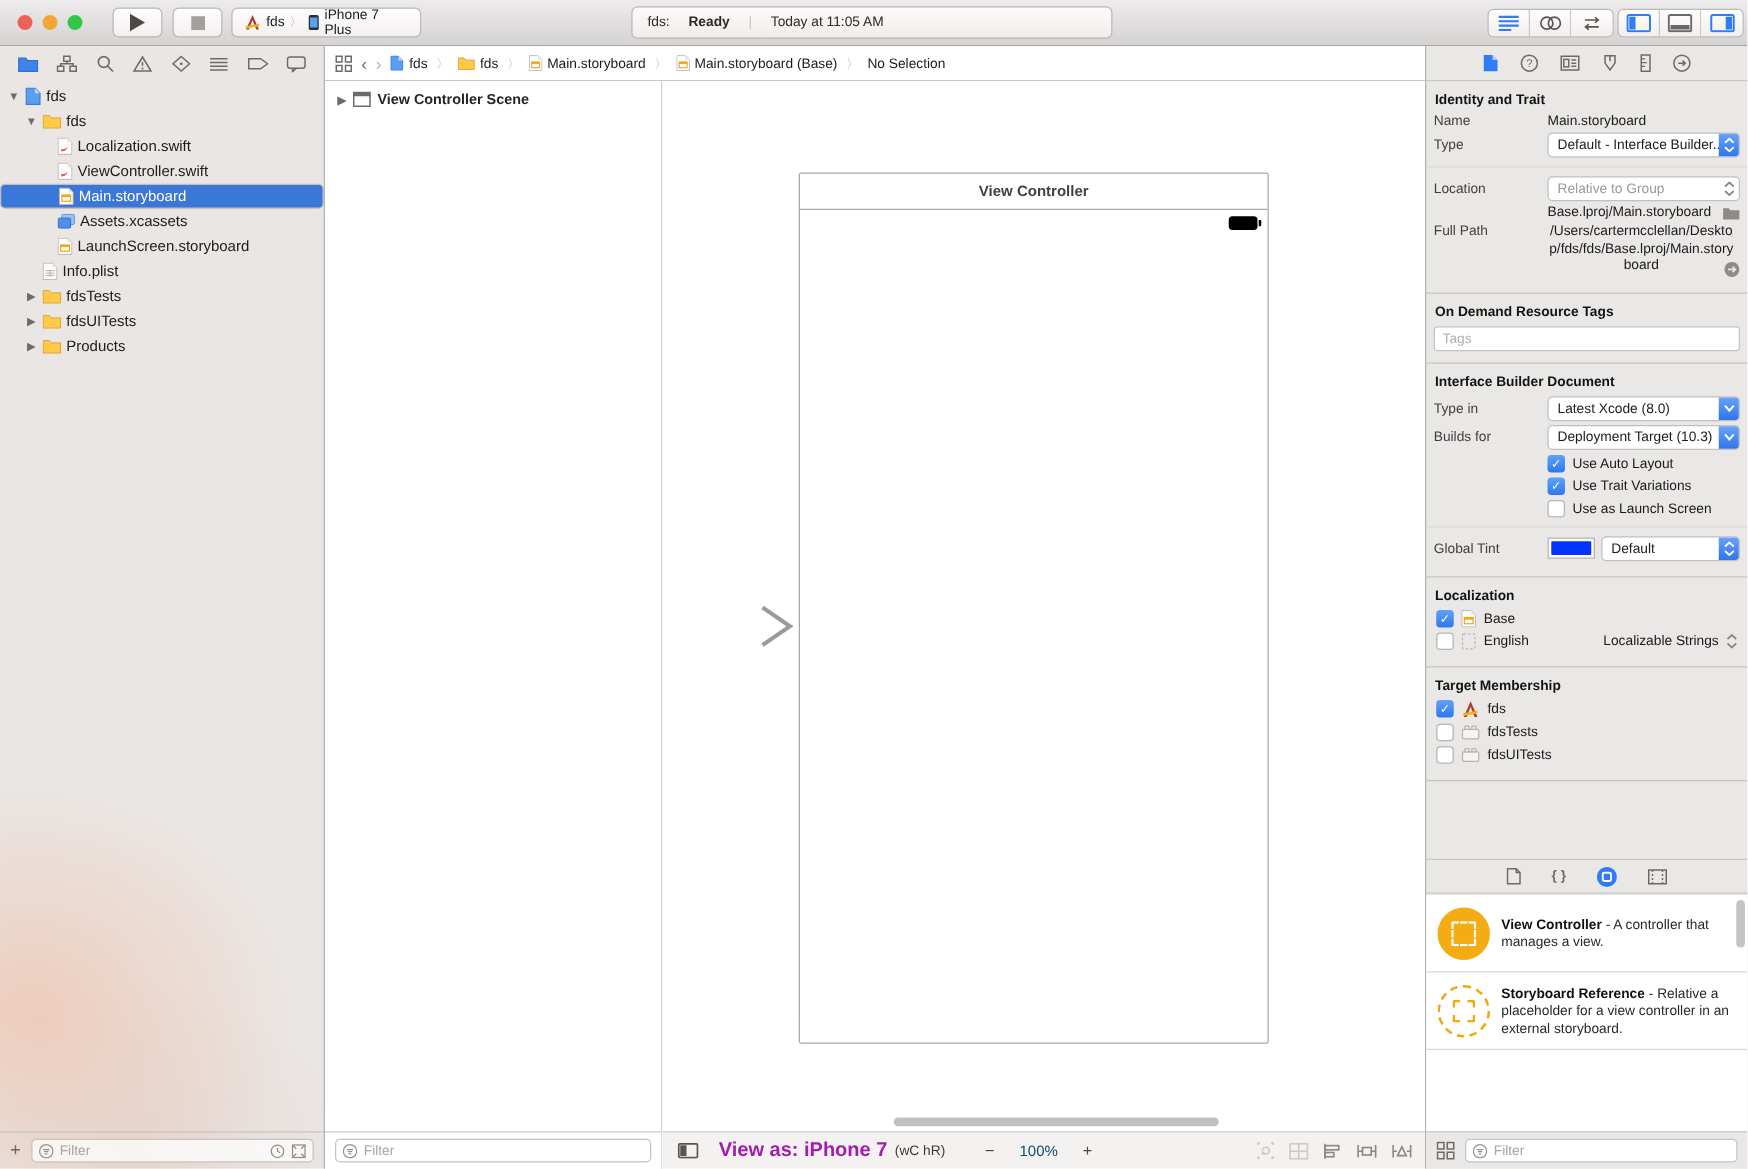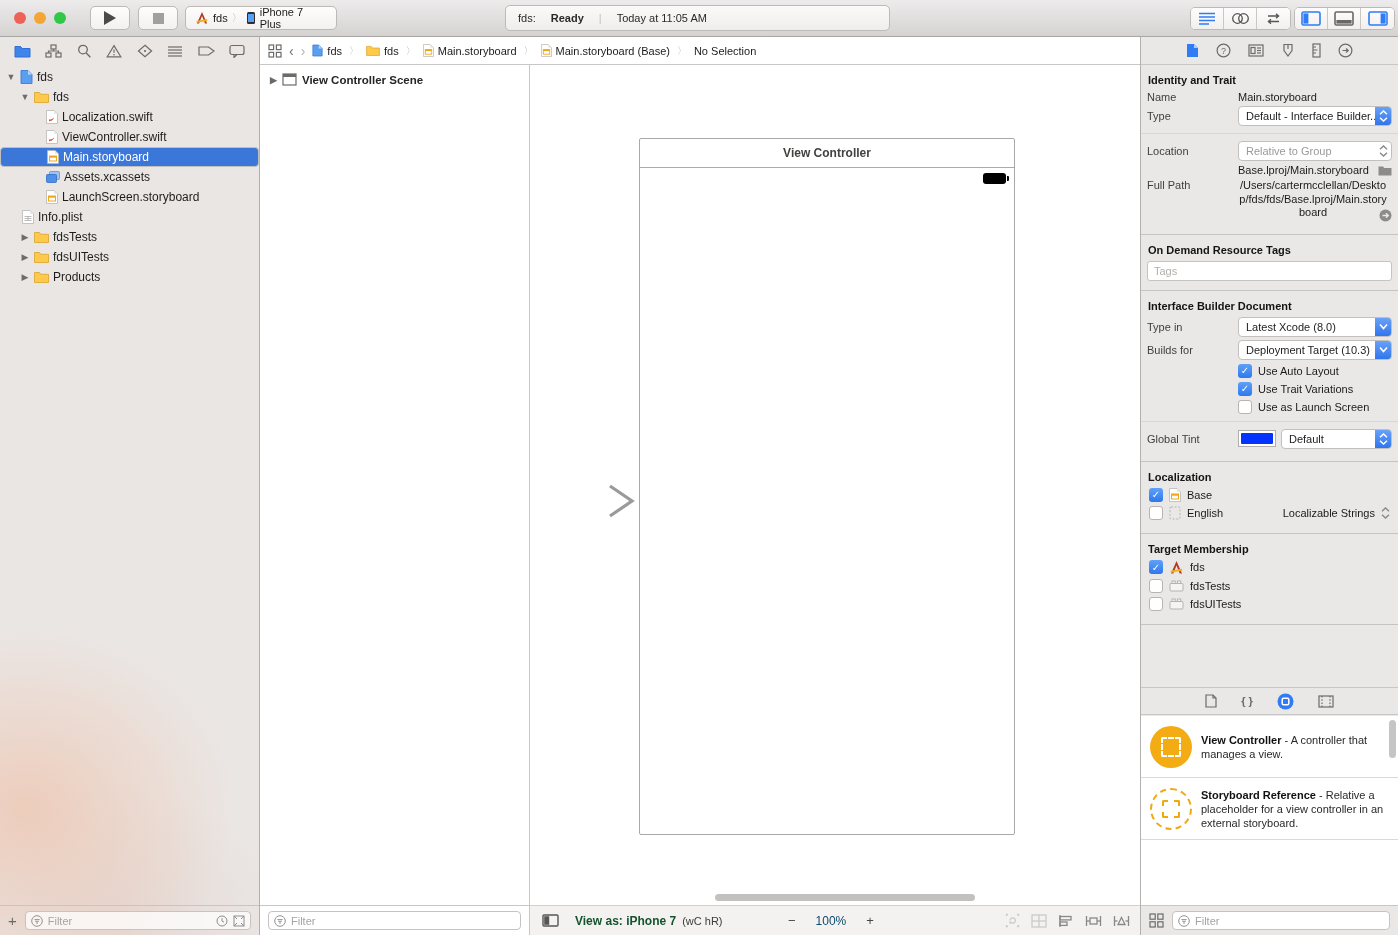--- a/index.html
+++ b/index.html
@@ -70,21 +70,21 @@
     border:1px solid #a9a9a9; border-radius:2px; }
   .vc-head { height:29px; border-bottom:1px solid #ababab; display:flex; align-items:center; justify-content:center;
     font-size:12px; font-weight:bold; color:#434241; }
   .battery { position:absolute; right:8px; top:34px; width:23px; height:11px; background:#000; border-radius:3px; }
   .battery:after { content:""; position:absolute; right:-3px; top:3px; width:2.5px; height:5px; background:#000; border-radius:0 1px 1px 0; }
   .entry-arrow { position:absolute; left:8px; top:418px; }
   .hscroll { position:absolute; left:185px; bottom:34px; width:260px; height:7px; background:#c3c1bf; border-radius:4px; }
   .canvas-footer { position:absolute; left:0; right:0; bottom:0; height:30px; background:#f4f2f1; border-top:1px solid #d2d0ce;
     display:flex; align-items:center; padding:0 12px; }
   .viewas { display:flex; align-items:center; gap:6px; margin-left:16px; }
-  .viewas .main { font-weight:bold; font-size:12px; color:#14532d; }
+  .viewas .main { font-weight:bold; font-size:16px; color:#a21caf; }
   .viewas .traits { font-size:11px; color:#3c3b3a; }
   .zoomgrp { position:absolute; left:258px; display:flex; align-items:center; gap:20px; font-size:13px; color:#474645; }
   .zoomgrp .pct { font-size:12px; color:#0c4a6e; }
   .cf-icons { position:absolute; right:10px; display:flex; align-items:center; gap:11px; }
 
   
   .inspector { position:absolute; top:37px; right:0; width:258px; bottom:0; background:#eae8e6; border-left:1px solid #b3b1af; }
   .insp-tabs { height:28px; border-bottom:1px solid #c9c7c5; display:flex; align-items:center; justify-content:center; gap:17px; }
   .sect { padding:6px 6px 9px; border-bottom:1px solid #c6c4c2; }
   .shead { font-weight:bold; font-size:11px; color:#141414; margin:3px 0 5px 1px; }
@@ -357,21 +357,21 @@
         <span class="icon">
             <svg width="12" height="14" viewBox="0 0 12 14">
               <path d="M.5.5h7.5L11.5 4v9.5H.5z" fill="#fff" stroke="#b9b7b5" stroke-width=".8"></path>
               <path d="M8 .5 11.5 4H8z" fill="#e8e6e4"></path>
               <rect x="2.5" y="6" width="7" height="5" fill="none" stroke="#f0a818"></rect>
               <rect x="2.5" y="6" width="7" height="1.7" fill="#f0a818"></rect>
             </svg>
           </span>
         <span>LaunchScreen.storyboard</span>
       </div>
-      <div class="trow" style="padding-left:22px">
+      <div class="trow" style="padding-left:34px">
         <span class="icon">
             <svg width="12" height="14" viewBox="0 0 12 14">
               <path d="M.5.5h7.5L11.5 4v9.5H.5z" fill="#fff" stroke="#b9b7b5" stroke-width=".8"></path>
               <path d="M8 .5 11.5 4H8z" fill="#e8e6e4"></path>
               <path d="M2.5 6.5h7M2.5 8.5h7M2.5 10.5h7M6 6v5" stroke="#aeacaa" stroke-width=".8" fill="none"></path>
             </svg>
           </span>
         <span>Info.plist</span>
       </div>
       <div class="trow" style="padding-left:20px">

